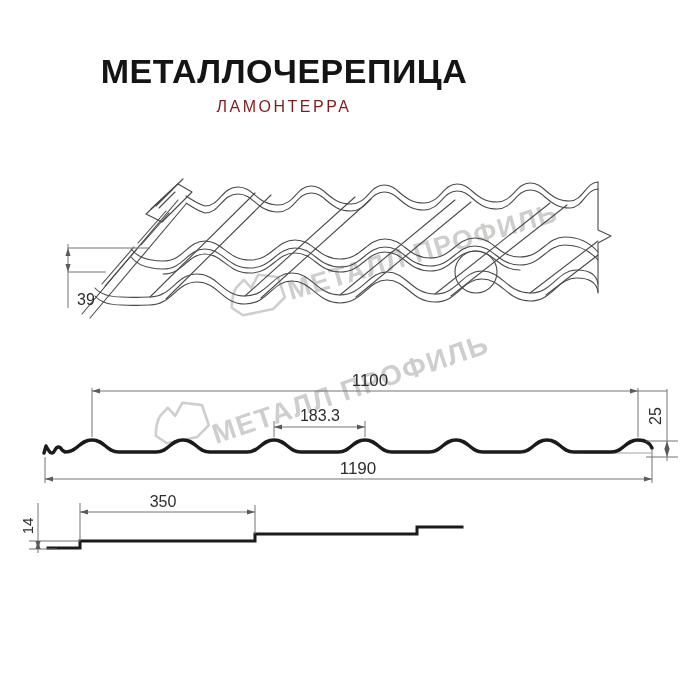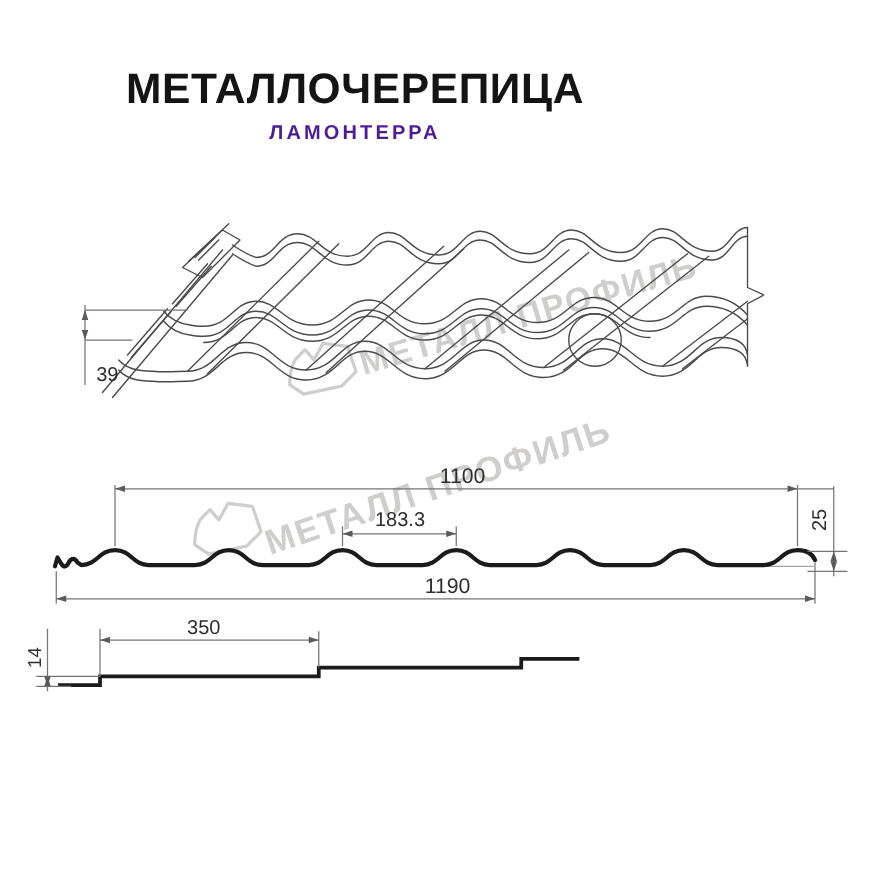--- a/index.html
+++ b/index.html
@@ -6,21 +6,21 @@
   body{
     width:700px;height:700px;position:relative;background:#ffffff;
     font-family:"Liberation Sans", sans-serif;overflow:hidden;
   }
   .header{position:absolute;top:54px;left:0;width:568px;text-align:center;z-index:3;}
   .title{
     margin:0;font-size:34px;font-weight:bold;color:#141414;
     letter-spacing:.5px;line-height:1.05;
   }
   .subtitle{
-    margin-top:8px;font-size:16px;font-weight:bold;color:#4c1d95;letter-spacing:2.5px;
+    margin-top:8px;font-size:16px;font-weight:normal;color:#7f1d1d;letter-spacing:2.5px;
   }
   svg{position:absolute;top:0;left:0;z-index:1;}
   .thin{fill:none;stroke:#4a4a4a;stroke-width:1.1;stroke-linecap:round;stroke-linejoin:round;}
   .thick{fill:none;stroke:#1b1b1b;stroke-width:3.4;stroke-linecap:round;stroke-linejoin:round;}
   .thick2{fill:none;stroke:#1b1b1b;stroke-width:3;stroke-linecap:square;stroke-linejoin:miter;}
   .dim{fill:none;stroke:#757575;stroke-width:1;}
   .dimtext{fill:#2e2e2e;font-size:16px;font-family:"Liberation Sans",sans-serif;}
   .dimtext.big{font-size:17px;}
   .arrow{fill:#5a5a5a;stroke:none;}
   .wm-text{font-weight:bold;font-size:27px;letter-spacing:1.5px;font-family:"Liberation Sans",sans-serif;}

